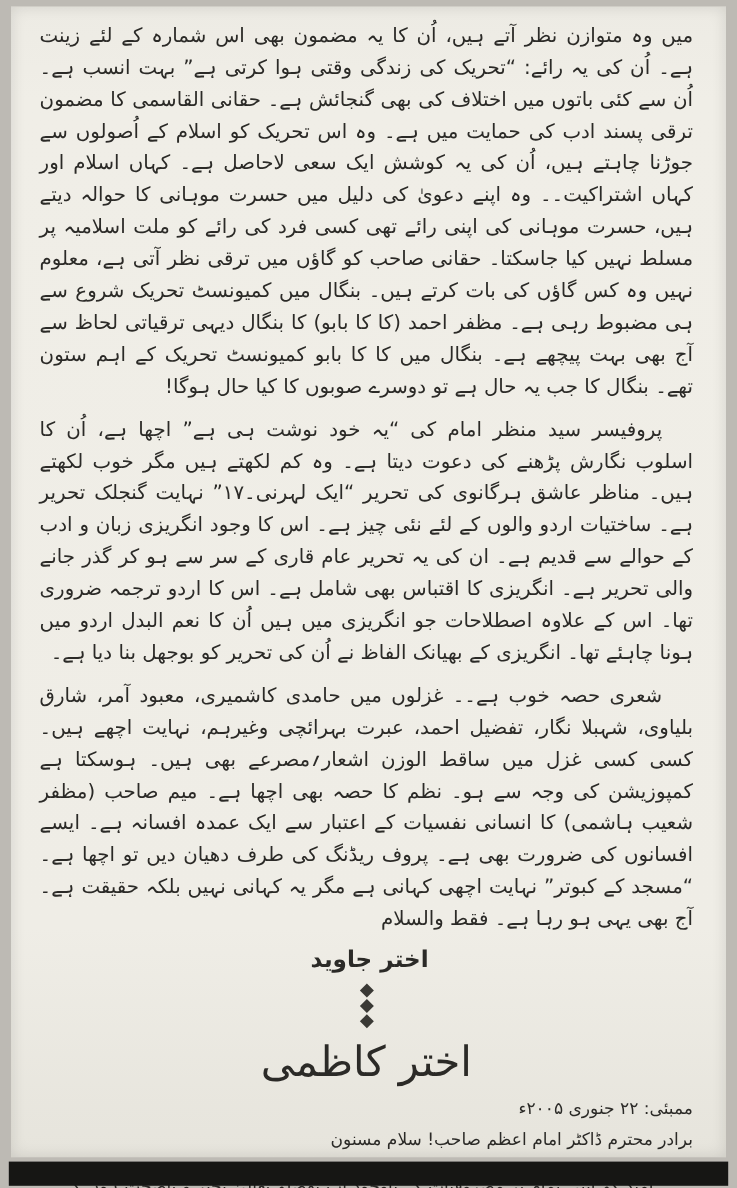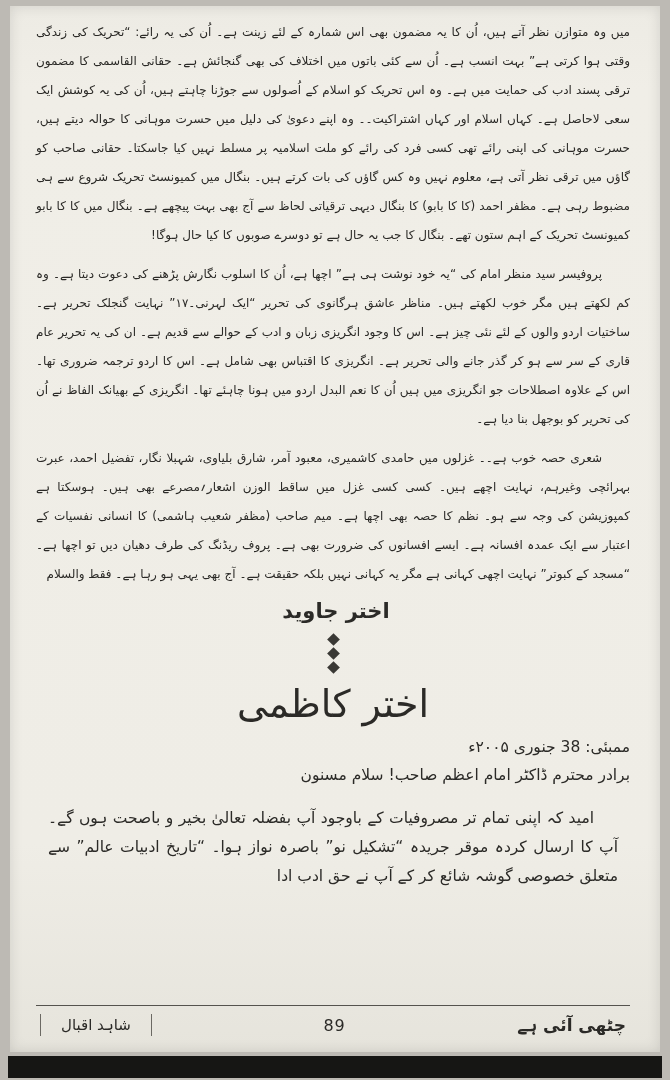--- a/index.html
+++ b/index.html
@@ -26,21 +26,21 @@
     padding: 12px 30px 6px 26px;
     background: linear-gradient(180deg, #edebe4 0%, #f0eee7 8%, #efede6 80%, #e6e4dc 100%);
     box-shadow: inset 0 0 14px rgba(0,0,0,0.12);
     direction: rtl;
     color: #2b2a27;
     display: flex;
     flex-direction: column;
   }
   .body-par {
     margin: 0 0 10px 0;
-    font-size: 12px;
+    font-size: 18px;
     line-height: 29px;
     text-align: justify;
     text-align-last: right;
   }
   .body-par.indent {
     text-indent: 28px;
   }
   .signature {
     text-align: center;
     font-size: 21px;
@@ -131,21 +131,21 @@
     <div class="signature">اختر جاوید</div>
 
     <div class="ornament">
       <span class="diamond"></span>
       <span class="diamond"></span>
       <span class="diamond"></span>
     </div>
 
     <h1 class="heading">اختر کاظمی</h1>
 
-    <div class="dateline">ممبئی: 38 جنوری ۲۰۰۵ء</div>
+    <div class="dateline">ممبئی: ۲۲ جنوری ۲۰۰۵ء</div>
 
     <div class="salutation">برادر محترم ڈاکٹر امام اعظم صاحب! سلام مسنون</div>
 
     <p class="letter-body">امید کہ اپنی تمام تر مصروفیات کے باوجود آپ بفضلہ تعالیٰ بخیر و باصحت ہوں گے۔ آپ کا ارسال کردہ موقر جریدہ “تشکیل نو” باصرہ نواز ہوا۔ “تاریخ ادبیات عالم” سے متعلق خصوصی گوشہ شائع کر کے آپ نے حق ادب ادا</p>
 
     <div class="footer">
       <span class="footer-left">شاہد اقبال</span>
       <span class="footer-center">89</span>
       <span class="footer-right">چٹھی آئی ہے</span>
     </div>

